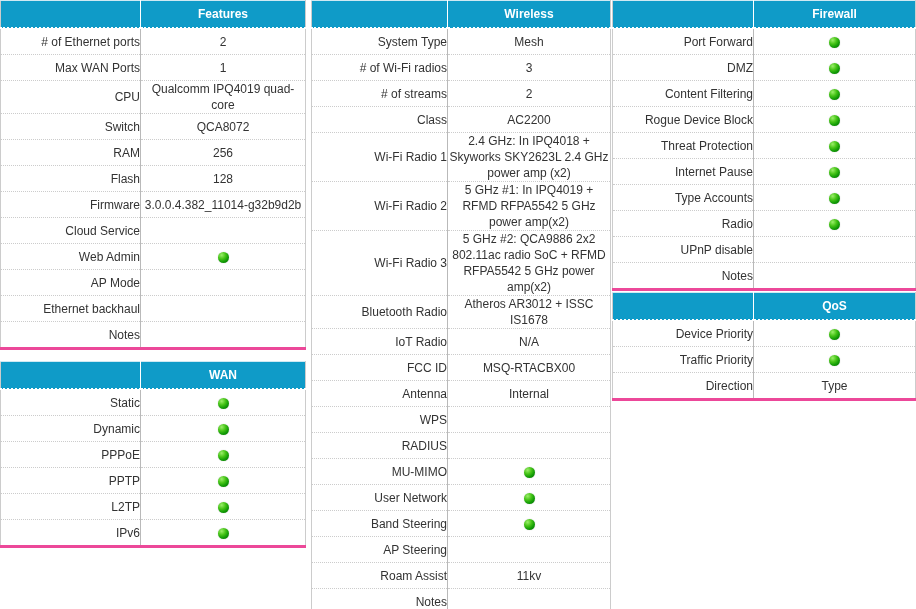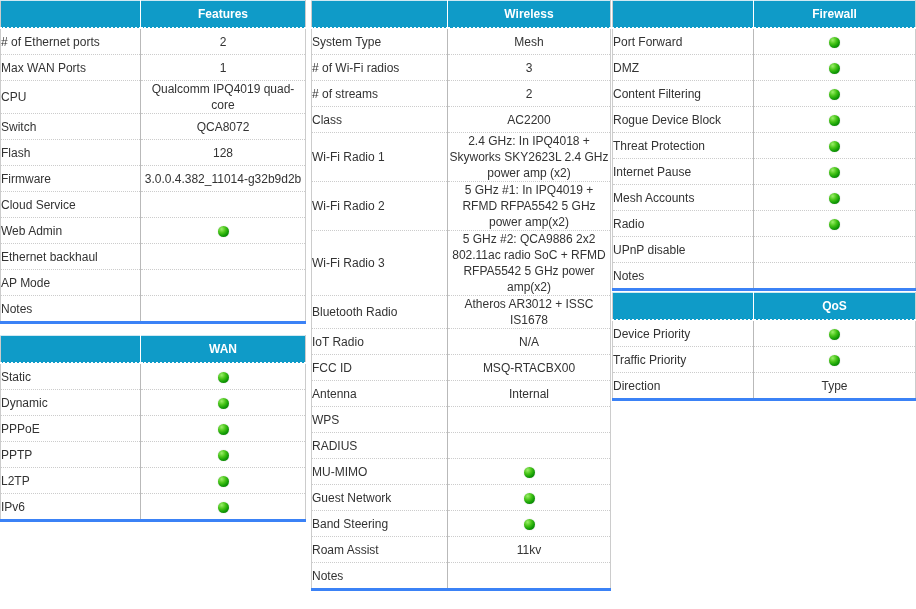--- a/index.html
+++ b/index.html
@@ -22,21 +22,21 @@
     top: 0;
   }
   #col-left   { left: 0px;   width: 306px; }
   #col-mid    { left: 311px; width: 300px; }
   #col-right  { left: 612px; width: 304px; }
 
   table.spec {
     width: 100%;
     border-collapse: collapse;
     table-layout: fixed;
-    border-bottom: 3px solid #3b82f6;
+    border-bottom: 3px solid #ec4899;
     background: #ffffff;
   }
 
   table.spec td, table.spec th {
     padding: 0;
     margin: 0;
     vertical-align: middle;
   }
 
   
@@ -58,21 +58,21 @@
   
   tr.row > td {
     height: 25px;
     border-bottom: 1px dotted #cccccc;
     font-size: 12px;
     color: #333333;
   }
   tr.row:last-child > td { border-bottom: none; }
 
   td.lbl {
-    text-align: left;
+    text-align: right;
     padding-left: 13px;
     border-right: 1px solid #b9b9b9;
     white-space: nowrap;
     overflow: hidden;
   }
   td.val {
     text-align: center;
     padding: 3px 6px;
     line-height: 16px;
   }
@@ -126,41 +126,45 @@
         </tr>
         <tr class="row">
           <td class="lbl">CPU</td>
           <td class="val">Qualcomm IPQ4019 quad-core</td>
         </tr>
         <tr class="row">
           <td class="lbl">Switch</td>
           <td class="val">QCA8072</td>
         </tr>
         <tr class="row">
+          <td class="lbl">RAM</td>
+          <td class="val">256</td>
+        </tr>
+        <tr class="row">
           <td class="lbl">Flash</td>
           <td class="val">128</td>
         </tr>
         <tr class="row">
           <td class="lbl">Firmware</td>
           <td class="val">3.0.0.4.382_11014-g32b9d2b</td>
         </tr>
         <tr class="row">
           <td class="lbl">Cloud Service</td>
           <td class="val"></td>
         </tr>
         <tr class="row">
           <td class="lbl">Web Admin</td>
           <td class="val"><span class="dot"></span></td>
         </tr>
         <tr class="row">
+          <td class="lbl">AP Mode</td>
+          <td class="val"></td>
+        </tr>
+        <tr class="row">
           <td class="lbl">Ethernet backhaul</td>
-          <td class="val"></td>
-        </tr>
-        <tr class="row">
-          <td class="lbl">AP Mode</td>
           <td class="val"></td>
         </tr>
         <tr class="row">
           <td class="lbl">Notes</td>
           <td class="val"></td>
         </tr>
       </tbody>
   </table>
 
   <div style="height:11px"></div>
@@ -266,26 +270,30 @@
         </tr>
         <tr class="row">
           <td class="lbl">RADIUS</td>
           <td class="val"></td>
         </tr>
         <tr class="row">
           <td class="lbl">MU-MIMO</td>
           <td class="val"><span class="dot"></span></td>
         </tr>
         <tr class="row">
-          <td class="lbl">Guest Network</td>
+          <td class="lbl">User Network</td>
           <td class="val"><span class="dot"></span></td>
         </tr>
         <tr class="row">
           <td class="lbl">Band Steering</td>
           <td class="val"><span class="dot"></span></td>
+        </tr>
+        <tr class="row">
+          <td class="lbl">AP Steering</td>
+          <td class="val"></td>
         </tr>
         <tr class="row">
           <td class="lbl">Roam Assist</td>
           <td class="val">11kv</td>
         </tr>
         <tr class="row">
           <td class="lbl">Notes</td>
           <td class="val"></td>
         </tr>
       </tbody>
@@ -323,21 +331,21 @@
         </tr>
         <tr class="row">
           <td class="lbl">Threat Protection</td>
           <td class="val"><span class="dot"></span></td>
         </tr>
         <tr class="row">
           <td class="lbl">Internet Pause</td>
           <td class="val"><span class="dot"></span></td>
         </tr>
         <tr class="row">
-          <td class="lbl">Mesh Accounts</td>
+          <td class="lbl">Type Accounts</td>
           <td class="val"><span class="dot"></span></td>
         </tr>
         <tr class="row">
           <td class="lbl">Radio</td>
           <td class="val"><span class="dot"></span></td>
         </tr>
         <tr class="row">
           <td class="lbl">UPnP disable</td>
           <td class="val"></td>
         </tr>

